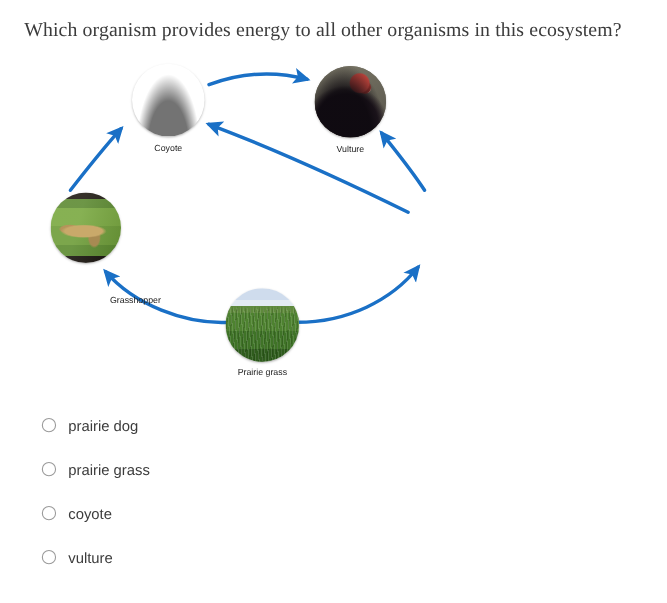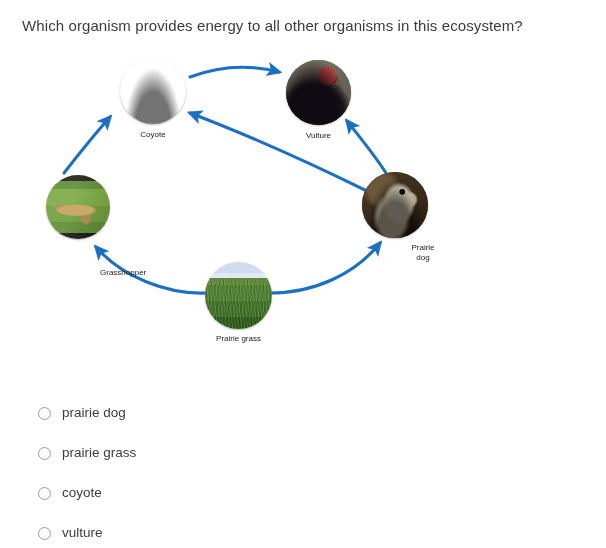--- a/index.html
+++ b/index.html
@@ -13,24 +13,25 @@
     position: relative;
     font-family: "Liberation Sans", sans-serif;
     -webkit-font-smoothing: antialiased;
     overflow: hidden;
   }
 
   #question-text {
     position: absolute;
     left: 22px;
     top: 17px;
-    font-size: 15px;
+    font-size: 18px;
     color: #3c3c3c;
     letter-spacing: 0.1px;
     white-space: nowrap;
+    font-family: Liberation Serif, serif;
   }
 
   
   #diagram {
     position: absolute;
     left: 0;
     top: 45px;
     width: 500px;
     height: 310px;
   }
@@ -180,21 +181,21 @@
   #options {
     position: absolute;
     left: 0;
     top: 380px;
     width: 606px;
   }
   .option-row {
     position: relative;
     height: 40px;
     display: flex;
-    align-items: flex-end;
+    align-items: flex-start;
   }
   .radio {
     width: 11px;
     height: 11px;
     border: 1px solid #9a9a9a;
     border-radius: 50%;
     margin-left: 38px;
     flex: 0 0 auto;
     background: #ffffff;
   }
@@ -246,27 +247,20 @@
     <div class="node-label centered" style="left:0; top:71px; width:65px;">Vulture</div>
   </div>
 
   <div class="node" style="left:46px; top:130px; width:64px; height:64px;">
     <div class="node-circle" style="left:0; top:0; width:64px; height:64px;">
       <div class="photo photo-grasshopper"></div>
     </div>
     <div class="node-label" style="left:54px; top:58px;margin-top:35px;">Grasshopper</div>
   </div>
 
-  <div class="node" style="left:362px; top:127px; width:66px; height:66px;">
-    <div class="node-circle" style="left:0; top:0; width:66px; height:66px;">
-      <div class="photo photo-prairiedog"></div>
-    </div>
-    <div class="node-label centered" style="left:38px; top:71px; width:46px;">Prairie</div>
-    <div class="node-label centered" style="left:38px; top:81px; width:46px;">dog</div>
-  </div>
 
   <div class="node" style="left:205px; top:217px; width:67px; height:67px;">
     <div class="node-circle" style="left:0; top:0; width:67px; height:67px;">
       <div class="photo photo-grass"></div>
     </div>
     <div class="node-label centered" style="left:-8px; top:72px; width:83px;">Prairie grass</div>
   </div>
 
 </div>
 

